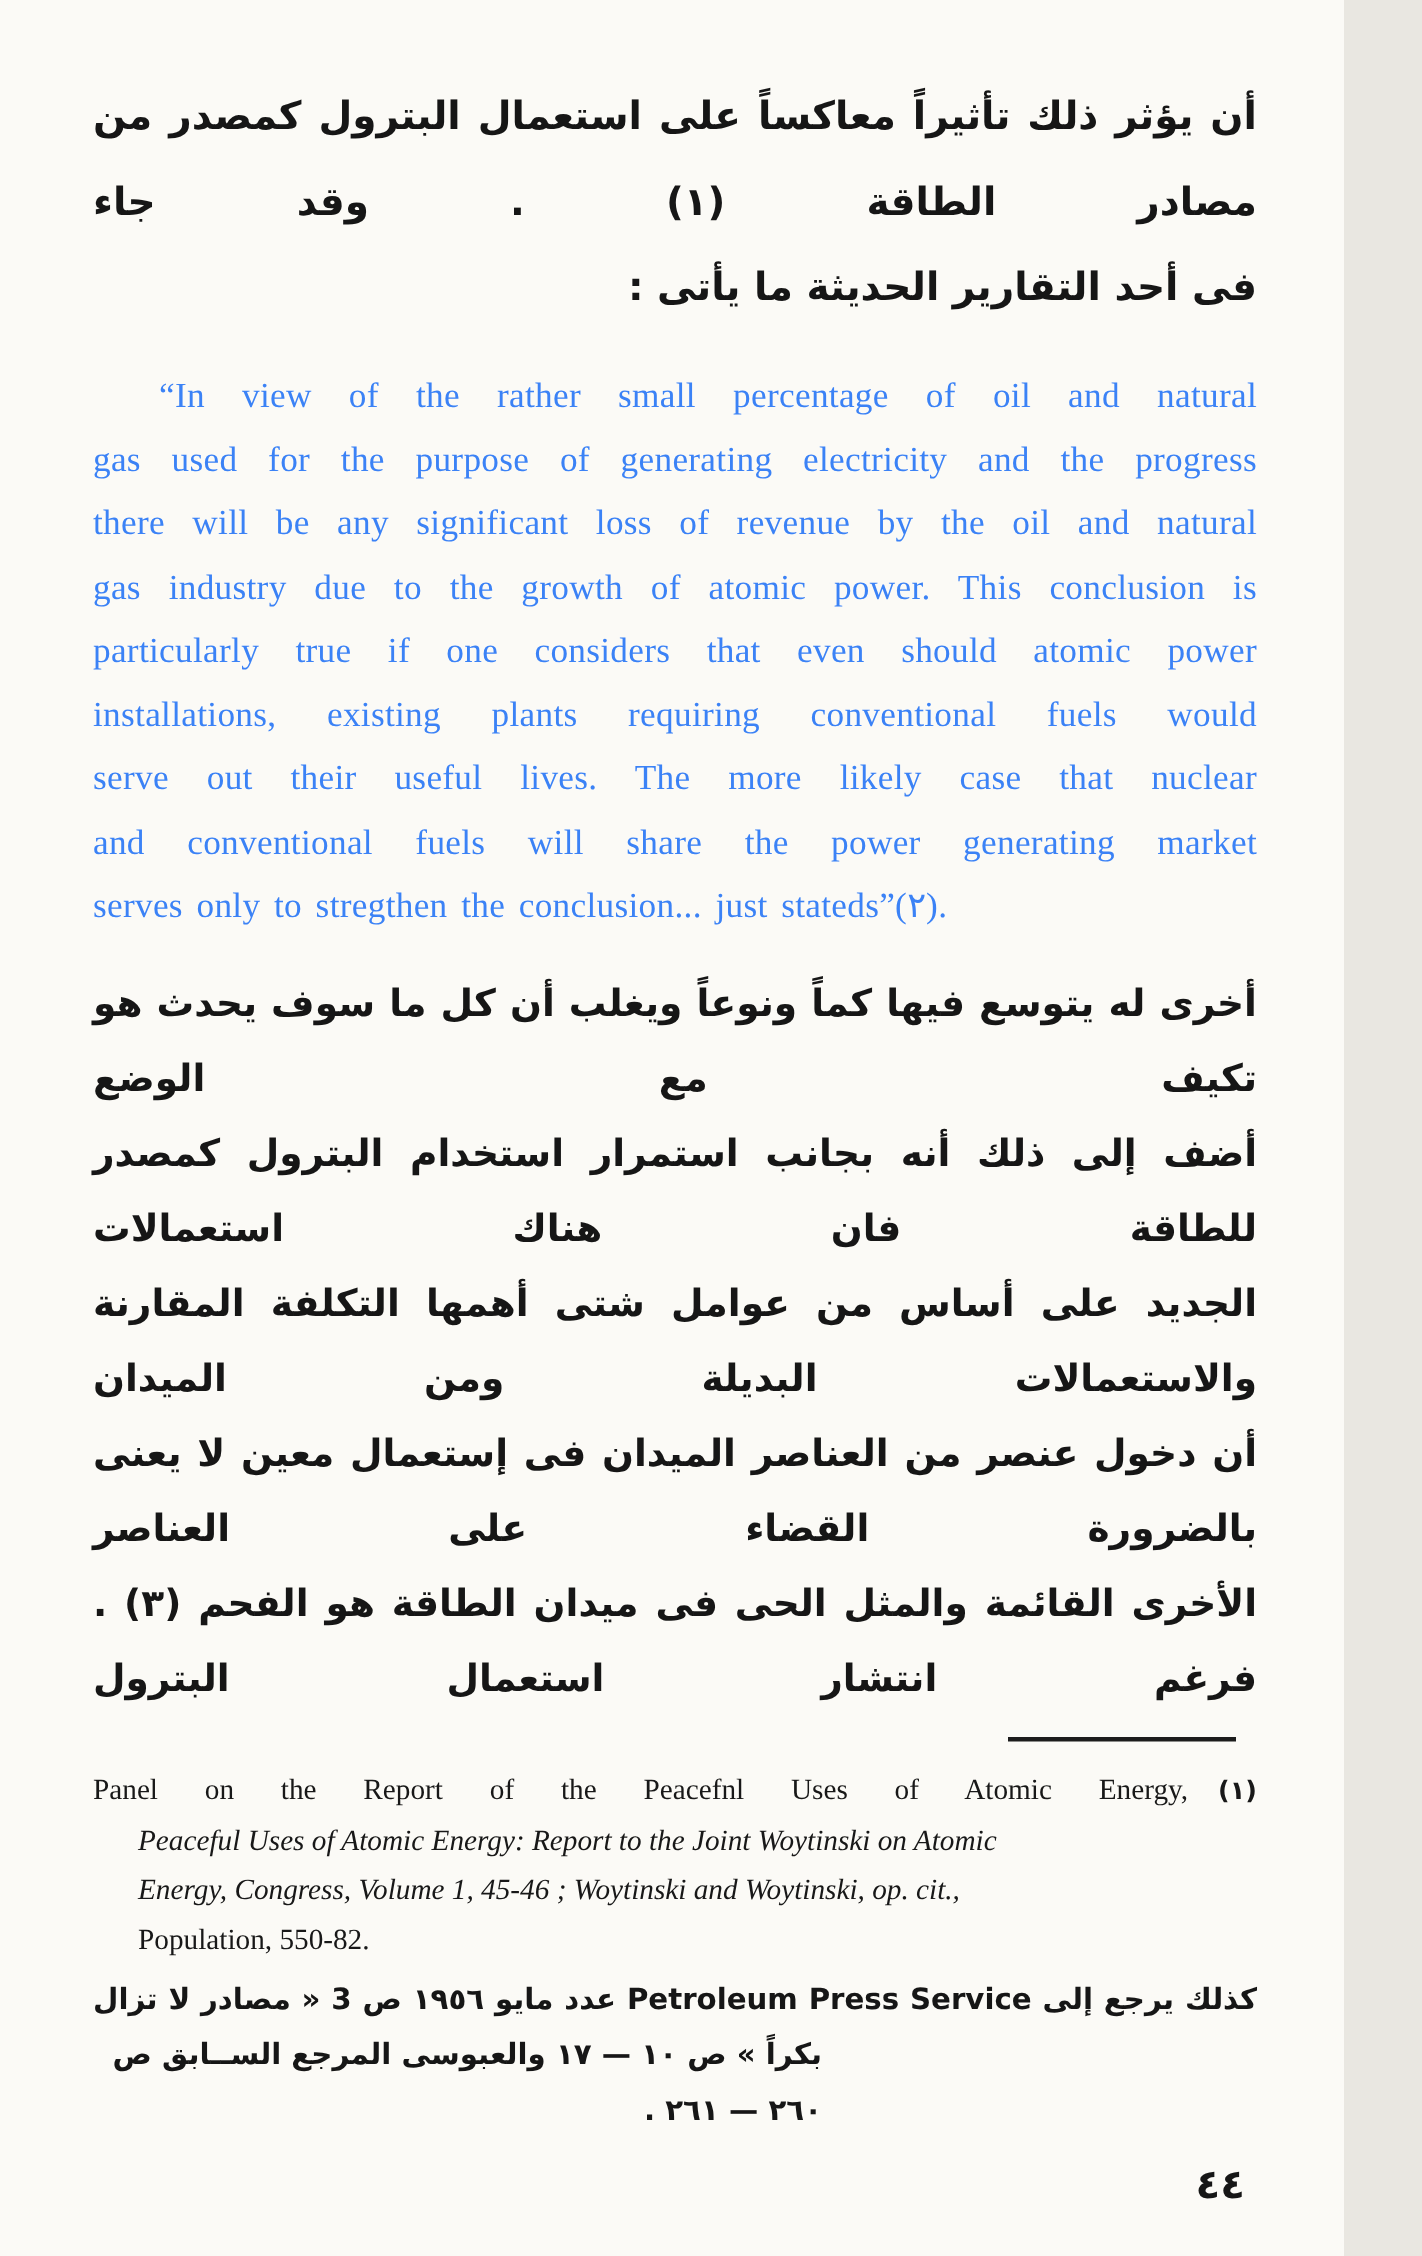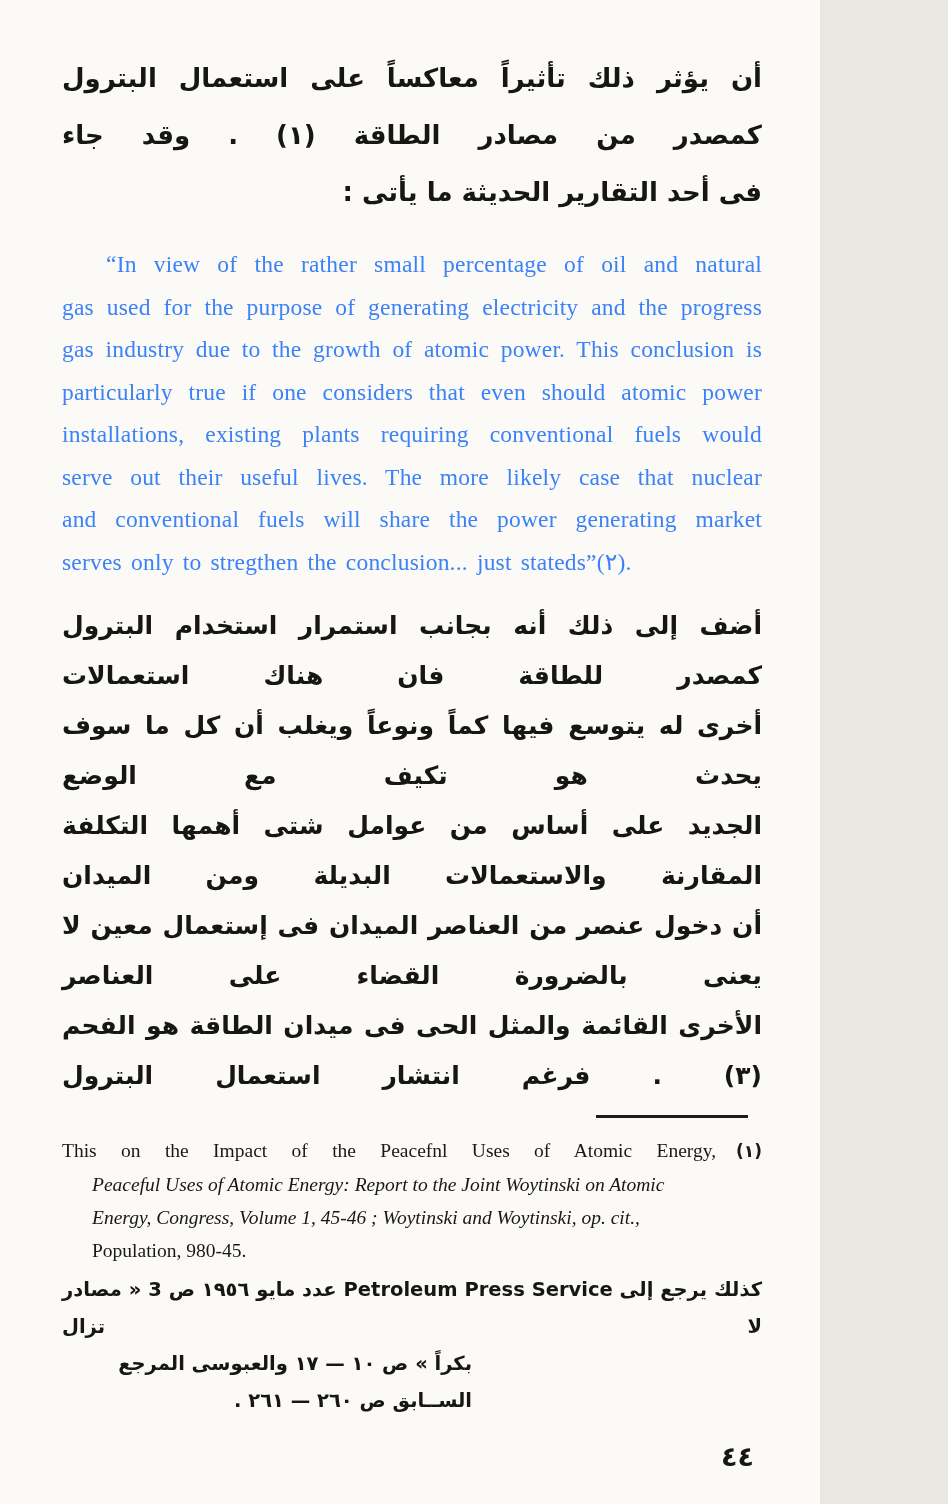--- a/index.html
+++ b/index.html
@@ -2,21 +2,21 @@
 <html lang="ar"><head>
 <meta charset="utf-8">
 <style>
   html,body { margin:0; padding:0; }
   body {
     width:948px; height:1504px; overflow:hidden;
     background:#e9e7e1;
     font-family:"Liberation Serif","DejaVu Serif",serif;
   }
   .page {
-    position:relative; width:820px; height:1504px;
+    position:relative; width:896px; height:1504px;
     background:#fbfaf6; color:#161616;
   }
   .content { padding:38px 58px 0 62px; }
 
   
   .arabic {
     direction:rtl;
     font-family:"DejaVu Sans","Liberation Sans",sans-serif;
     font-weight:bold;
   }
@@ -69,47 +69,48 @@
   <div class="content">
 
     <div class="arabic ar-intro">
         <div class="jline">أن يؤثر ذلك تأثيراً معاكساً على استعمال البترول كمصدر من مصادر الطاقة (١) . وقد جاء</div>
         <div class="jline last">فى أحد التقارير الحديثة ما يأتى :</div>
       </div>
 
     <div class="en-quote">
         <div class="jline">“In view of the rather small percentage of oil and natural</div>
         <div class="jline">gas used for the purpose of generating electricity and the progress</div>
+        <div class="jline">there will be any significant loss of revenue by the oil and natural</div>
         <div class="jline">gas industry due to the growth of atomic power.  This conclusion is</div>
         <div class="jline">particularly true if one considers that even should atomic power</div>
         <div class="jline">installations, existing plants requiring conventional fuels would</div>
         <div class="jline">serve out their useful lives.  The more likely case that nuclear</div>
         <div class="jline">and conventional fuels will share the power generating market</div>
         <div class="jline last">serves only to stregthen the conclusion... just stateds”(٢).</div>
       </div>
 
     <div class="arabic ar-body">
+        <div class="jline">أخرى له يتوسع فيها كماً ونوعاً ويغلب أن كل ما سوف يحدث هو تكيف مع الوضع</div>
         <div class="jline">أضف إلى ذلك أنه بجانب استمرار استخدام البترول كمصدر للطاقة فان هناك استعمالات</div>
-        <div class="jline">أخرى له يتوسع فيها كماً ونوعاً ويغلب أن كل ما سوف يحدث هو تكيف مع الوضع</div>
         <div class="jline">الجديد على أساس من عوامل شتى أهمها التكلفة المقارنة والاستعمالات البديلة ومن الميدان</div>
         <div class="jline">أن دخول عنصر من العناصر الميدان فى إستعمال معين لا يعنى بالضرورة القضاء على العناصر</div>
         <div class="jline last">الأخرى القائمة والمثل الحى فى ميدان الطاقة هو الفحم (٣) . فرغم انتشار استعمال البترول</div>
       </div>
 
     <div class="fn-sep"></div>
 
     <div class="fn-en">
       <div class="fn-first">
-        <span class="fn-text">This on the Impact of the Peacefnl Uses of Atomic Energy,</span>
+        <span class="fn-text">Panel on the Report of the Peacefnl Uses of Atomic Energy,</span>
         <span class="fn-marker">(١)</span>
       </div>
       <div class="fn-cont fn1-cont">
           <div class="fn-line">Peaceful Uses of Atomic Energy: Report to the Joint Woytinski on Atomic</div>
           <div class="fn-line">Energy, Congress, Volume 1, 45-46 ; Woytinski and Woytinski, op. cit.,</div>
-          <div class="fn-line last">Population, 980-45.</div>
+          <div class="fn-line last">Population, 550-82.</div>
         </div>
     </div>
 
     <div class="arabic fn-ar">
       <div class="jline">كذلك يرجع إلى Petroleum Press Service عدد مايو ١٩٥٦ ص 3 « مصادر لا تزال</div>
       <div class="fn-line2">بكراً » ص ١٠ — ١٧ والعبوسى المرجع الســابق ص ٢٦٠ — ٢٦١ .</div>
     </div>
 
   </div>
 

